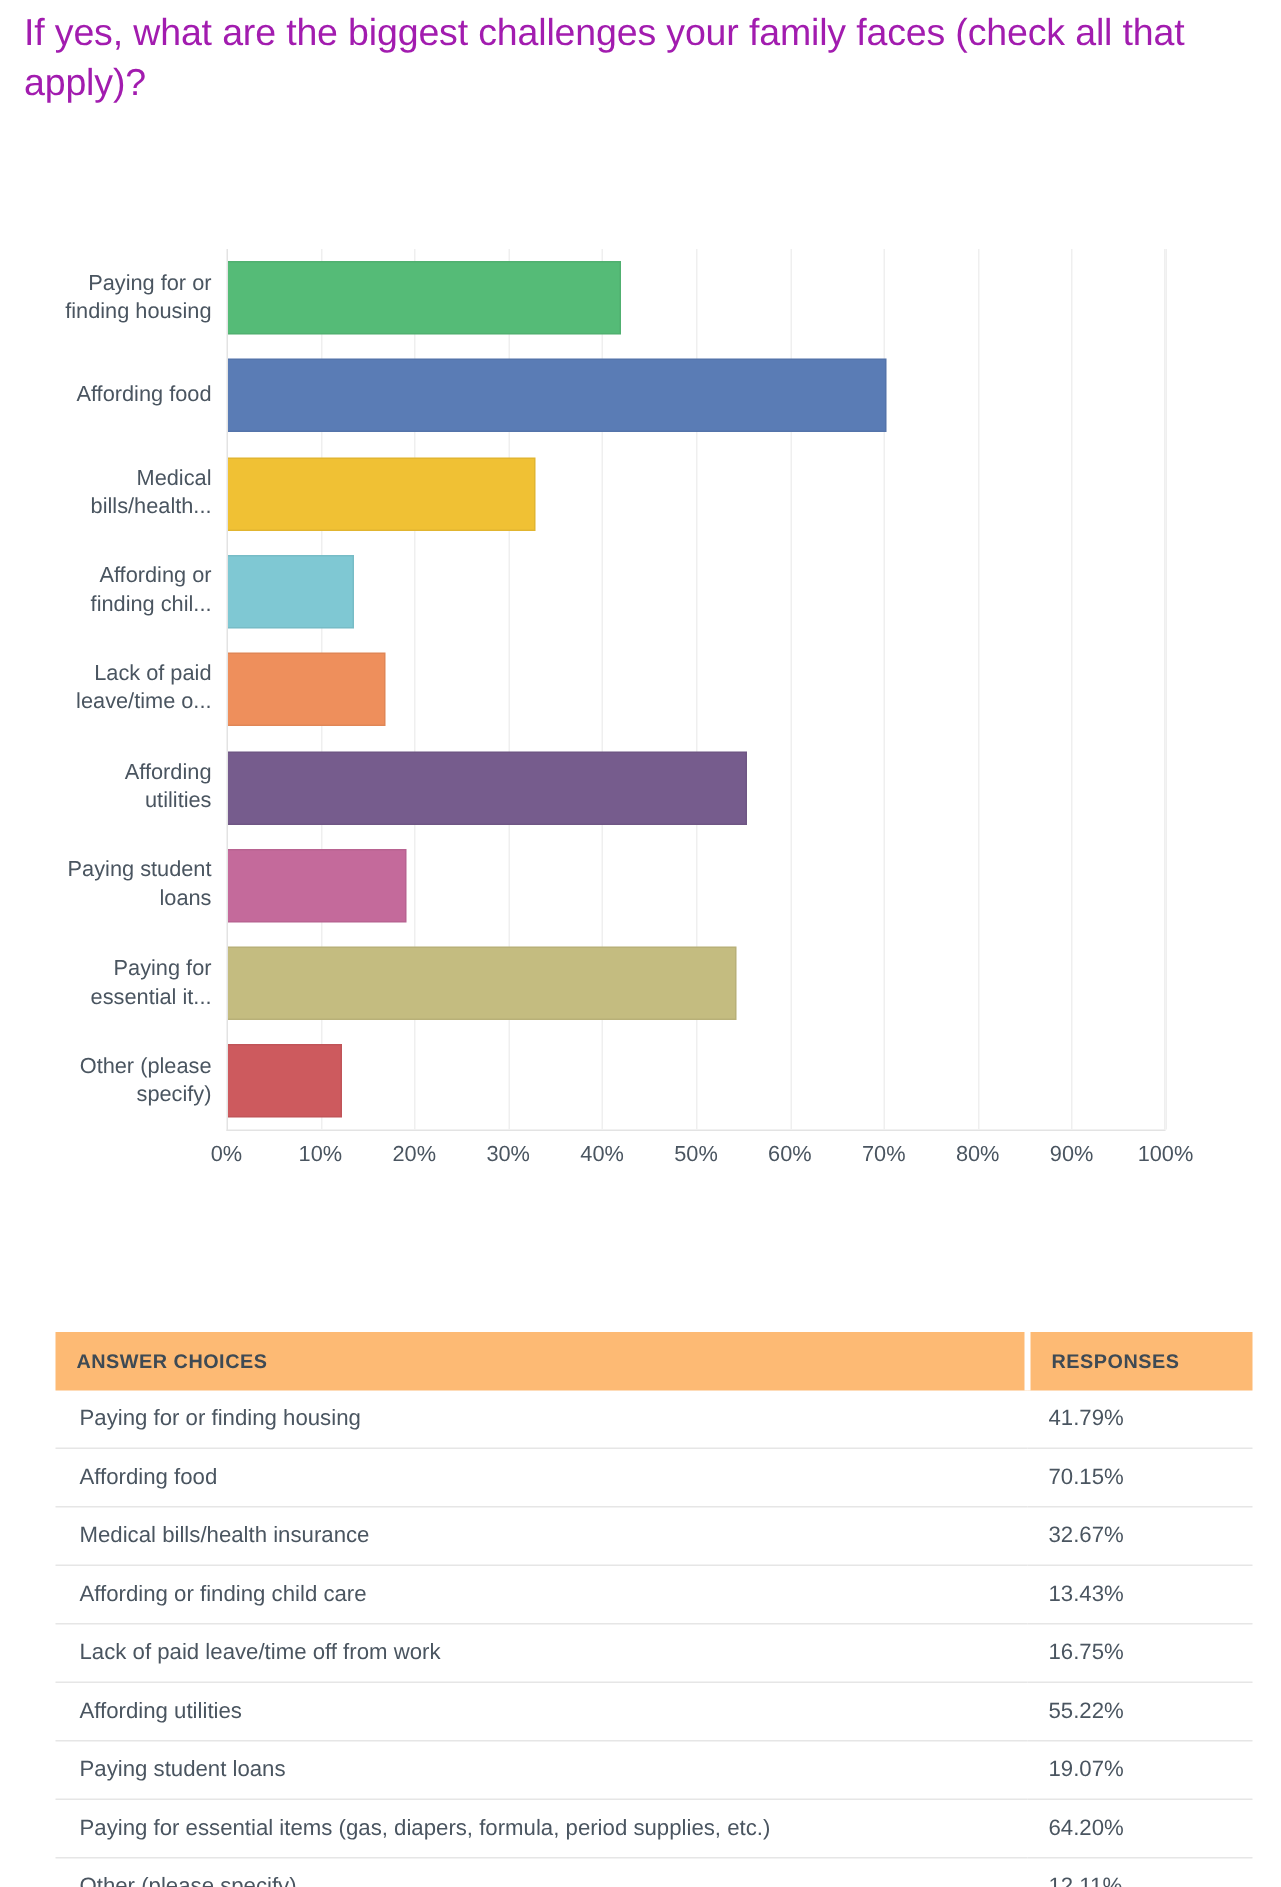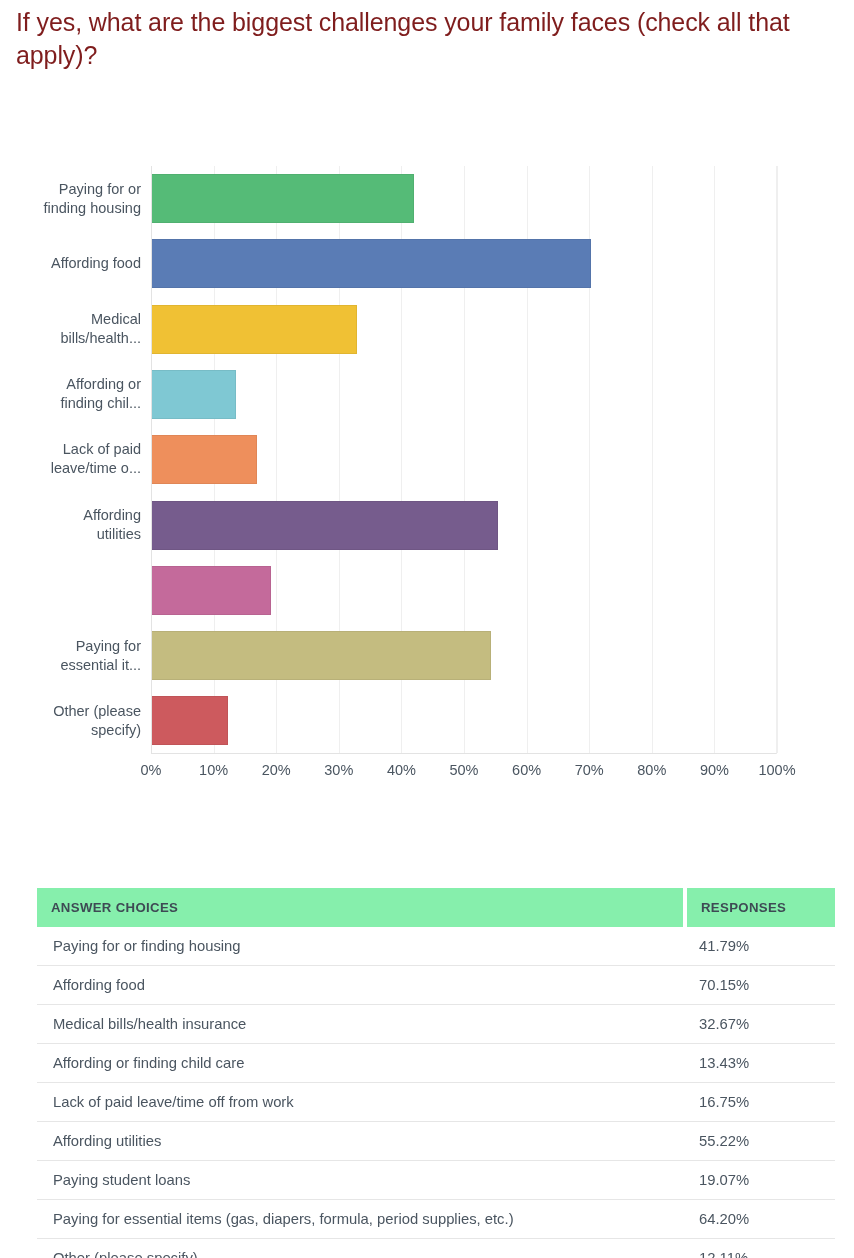--- a/index.html
+++ b/index.html
@@ -16,21 +16,21 @@
 
   
   #question-title {
     position: absolute;
     left: 16px;
     top: 6px;
     width: 838px;
     font-size: 25px;
     line-height: 33px;
     font-weight: 400;
-    color: #7f1d1d;
+    color: #a21caf;
     letter-spacing: -0.1px;
   }
 
   
   #chart {
     position: absolute;
     left: 0;
     top: 166px;
     width: 740px;
     height: 630px;
@@ -95,21 +95,21 @@
   
   #results-table {
     position: absolute;
     left: 37px;
     top: 888px;
     width: 798px;
     border-collapse: collapse;
     font-size: 14.8px;
   }
   #results-table th {
-    background: #86efac;
+    background: #fdba74;
     font-size: 13.2px;
     font-weight: bold;
     letter-spacing: 0.35px;
     color: #3e4a54;
     text-align: left;
     padding: 12px 0 12px 14px;
     height: 37px;
     vertical-align: middle;
   }
   #results-table th.col-responses {
@@ -140,20 +140,22 @@
 finding housing</div>
       <div class="cat-label" style="top: 88.3px;">Affording food</div>
       <div class="cat-label" style="top: 144.1px;">Medical
 bills/health...</div>
       <div class="cat-label" style="top: 209.4px; padding-left: 44px;">Affording or
 finding chil...</div>
       <div class="cat-label" style="top: 274px;">Lack of paid
 leave/time o...</div>
       <div class="cat-label" style="top: 340px;">Affording
 utilities</div>
+      <div class="cat-label" style="top: 405.3px;">Paying student
+loans</div>
       <div class="cat-label" style="top: 470.6px;">Paying for
 essential it...</div>
       <div class="cat-label" style="top: 535.9px;">Other (please
 specify)</div>
     </div>
   <div id="plot">
       <div class="gridline" style="left: 61.6px;"></div>
       <div class="gridline" style="left: 124.2px;"></div>
       <div class="gridline" style="left: 186.8px;"></div>
       <div class="gridline" style="left: 249.4px;"></div>

